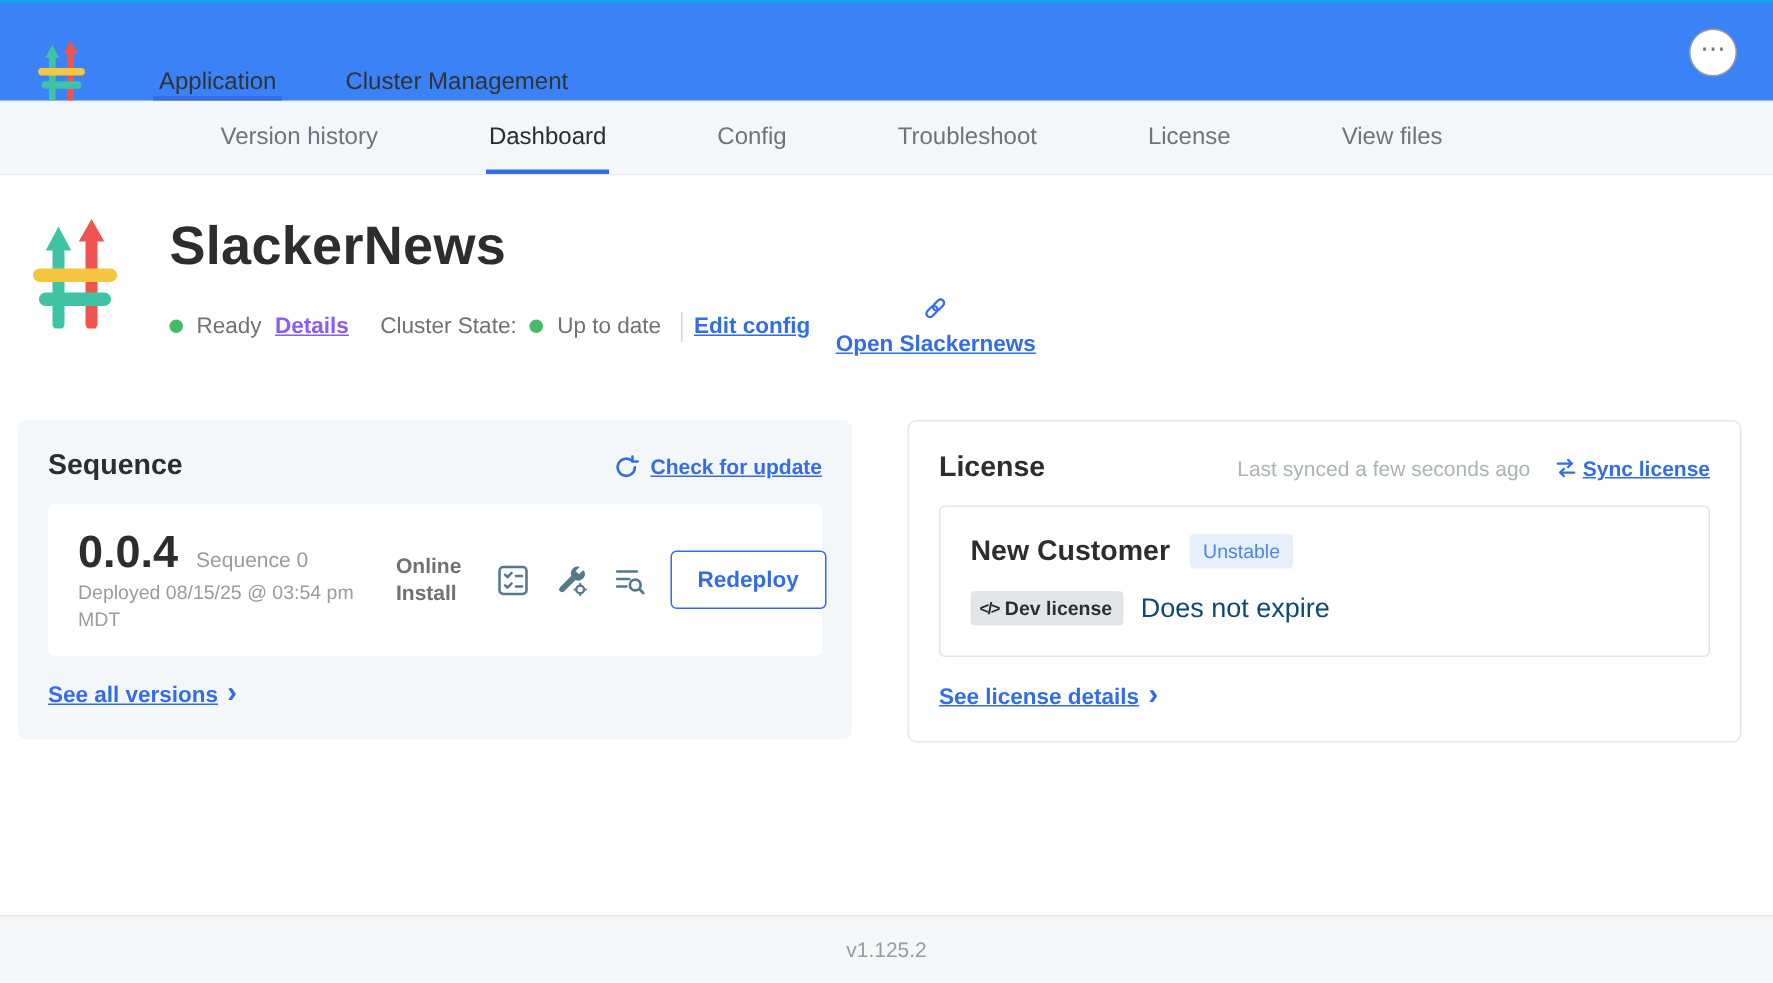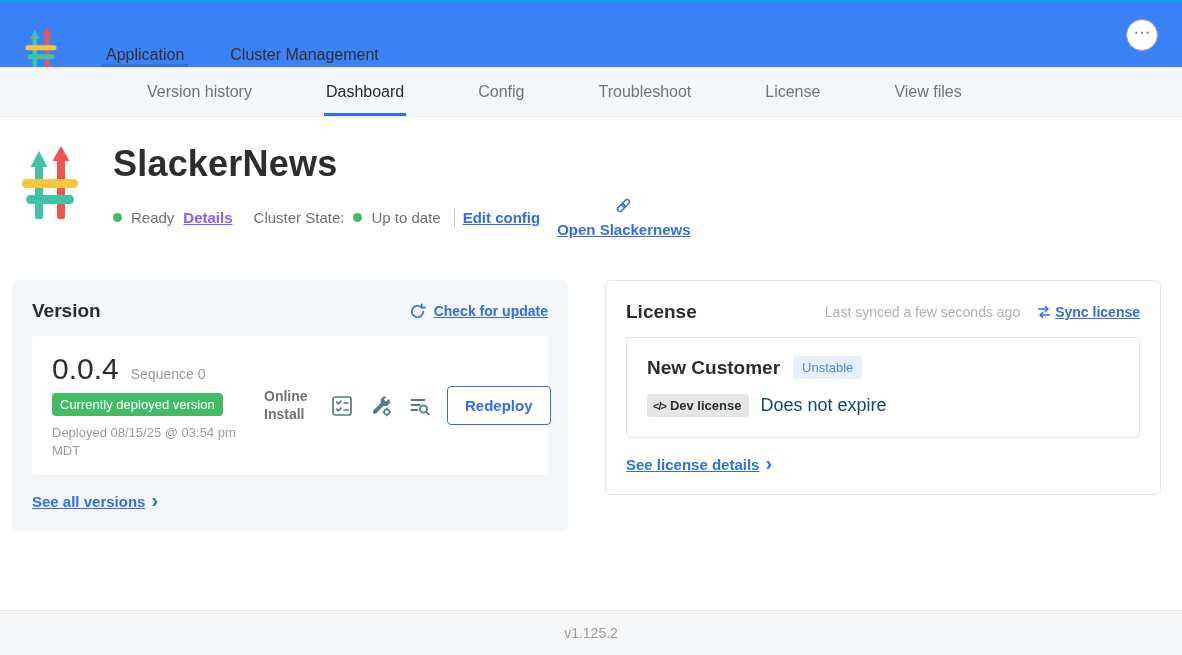--- a/index.html
+++ b/index.html
@@ -59,21 +59,21 @@
   .cards { display:flex; gap:37px; padding:0 12px; margin-top:42px; align-items:flex-start; }
   .card-version { width:556px; background:#f3f7f9; border-radius:6px; padding:20px; }
   .card-license { width:556px; background:#fff; border:1px solid #e2e7eb; border-radius:6px; padding:20px; }
   .card-head { display:flex; align-items:center; justify-content:space-between; margin-bottom:14px; }
   .card-title { font-size:19px; font-weight:700; color:#2d2d2d; }
   .head-right { display:flex; align-items:center; gap:8px; font-size:14px; }
   .muted { color:#aeb2b6; font-size:14px; margin-right:8px; }
   .version-box { background:#fff; border-radius:4px; padding:16px 20px; display:flex; align-items:center; }
   .vb-left { width:212px; flex:0 0 auto; }
   .ver-line { display:flex; align-items:baseline; gap:12px; }
-  .ver-num { font-size:30px; font-weight:400; color:#2d2d2d; }
+  .ver-num { font-size:30px; font-weight:700; color:#2d2d2d; }
   .seq { font-size:14px; color:#9b9b9b; }
   .deployed-badge {
     display:inline-block; background:#44bb66; color:#fff; font-size:13px;
     padding:4px 8px; border-radius:4px; margin:7px 0 8px;
   }
   .deployed-at { font-size:13px; color:#9b9b9b; line-height:1.35; width:200px; }
   .install-type { width:52px; font-size:14px; font-weight:700; color:#717171; line-height:1.25; flex:0 0 auto; }
   .action-icons { display:flex; align-items:center; gap:15px; margin-left:14px; }
   .action-icon { cursor:pointer; display:flex; }
   .action-icon svg { width:24px; height:24px; display:block; }
@@ -184,37 +184,36 @@
           <span class="link-blue">Open Slackernews</span>
         </span>
       </div>
     </div>
   </div>
 
   <div class="cards">
 
     <section class="card-version">
       <div class="card-head">
-        <div class="card-title">Version</div>
+        <div class="card-title">Sequence</div>
         <div class="head-right">
           <svg width="17" height="17" viewBox="0 0 16 16">
             <path d="M13.4 8a5.4 5.4 0 1 1-1.6-3.85" fill="none" stroke="#326de6" stroke-width="1.6" stroke-linecap="round"></path>
             <path d="M11.9 1.2v3.2h3.2" fill="none" stroke="#326de6" stroke-width="1.6" stroke-linecap="round" stroke-linejoin="round"></path>
           </svg>
           <span class="link-blue">Check for update</span>
         </div>
       </div>
 
       <div class="version-box">
         <div class="vb-left">
           <div class="ver-line">
             <span class="ver-num">0.0.4</span>
             <span class="seq">Sequence 0</span>
           </div>
-          <span class="deployed-badge">Currently deployed version</span>
           <div class="deployed-at">Deployed 08/15/25 @ 03:54 pm MDT</div>
         </div>
         <div class="install-type">Online Install</div>
         <div class="action-icons">
           <span class="action-icon">
             <svg viewBox="0 0 24 24">
               <g fill="none" stroke="#53798a" stroke-width="1.7" stroke-linecap="round" stroke-linejoin="round">
                 <rect x="3" y="3" width="18" height="18" rx="2.5"></rect>
                 <path d="M6.8 8.2l1.6 1.6 2.6-2.8"></path>
                 <path d="M14 9h4"></path>

